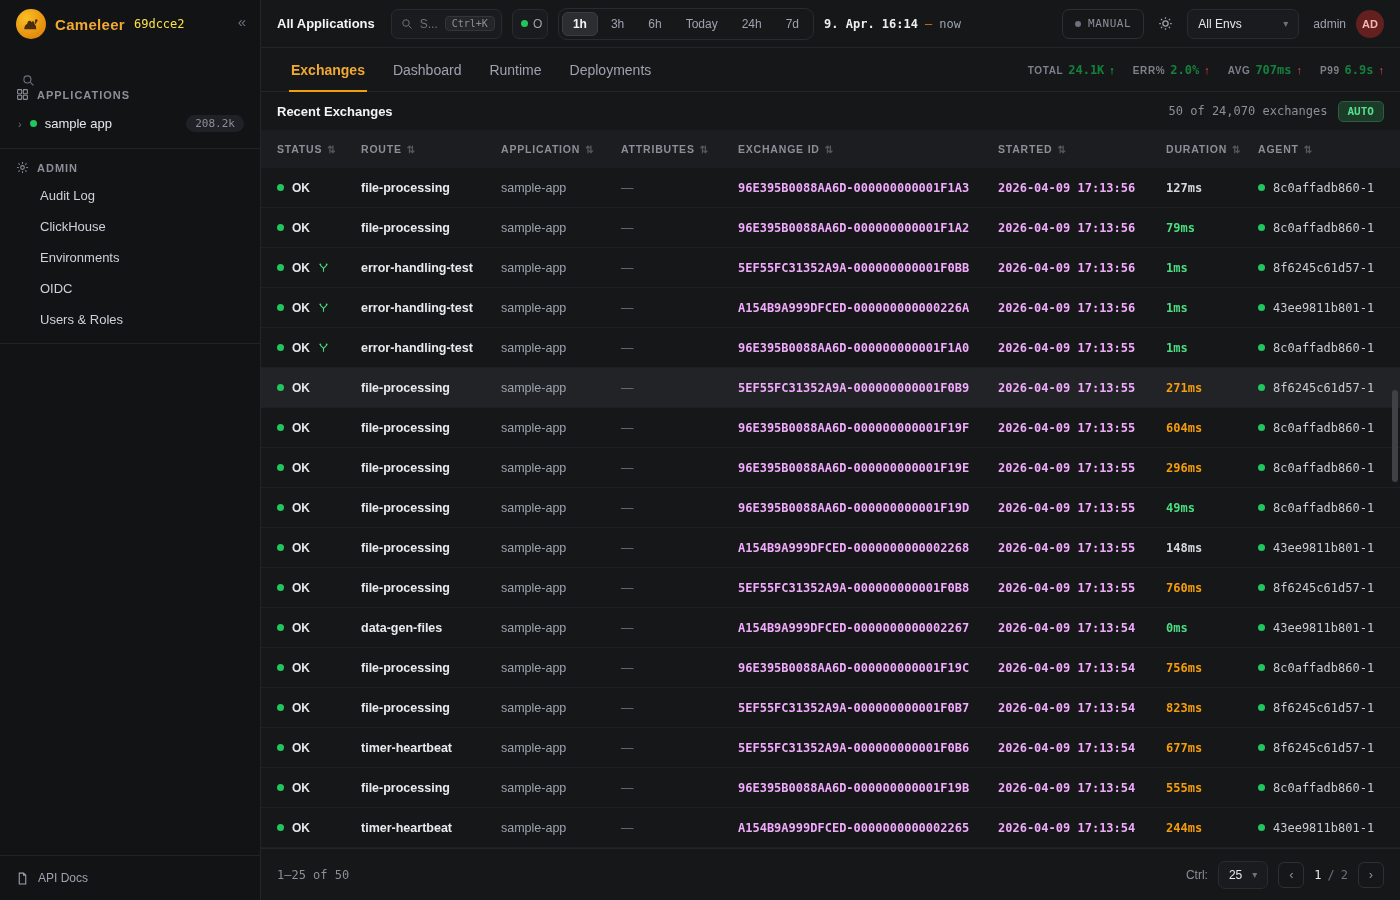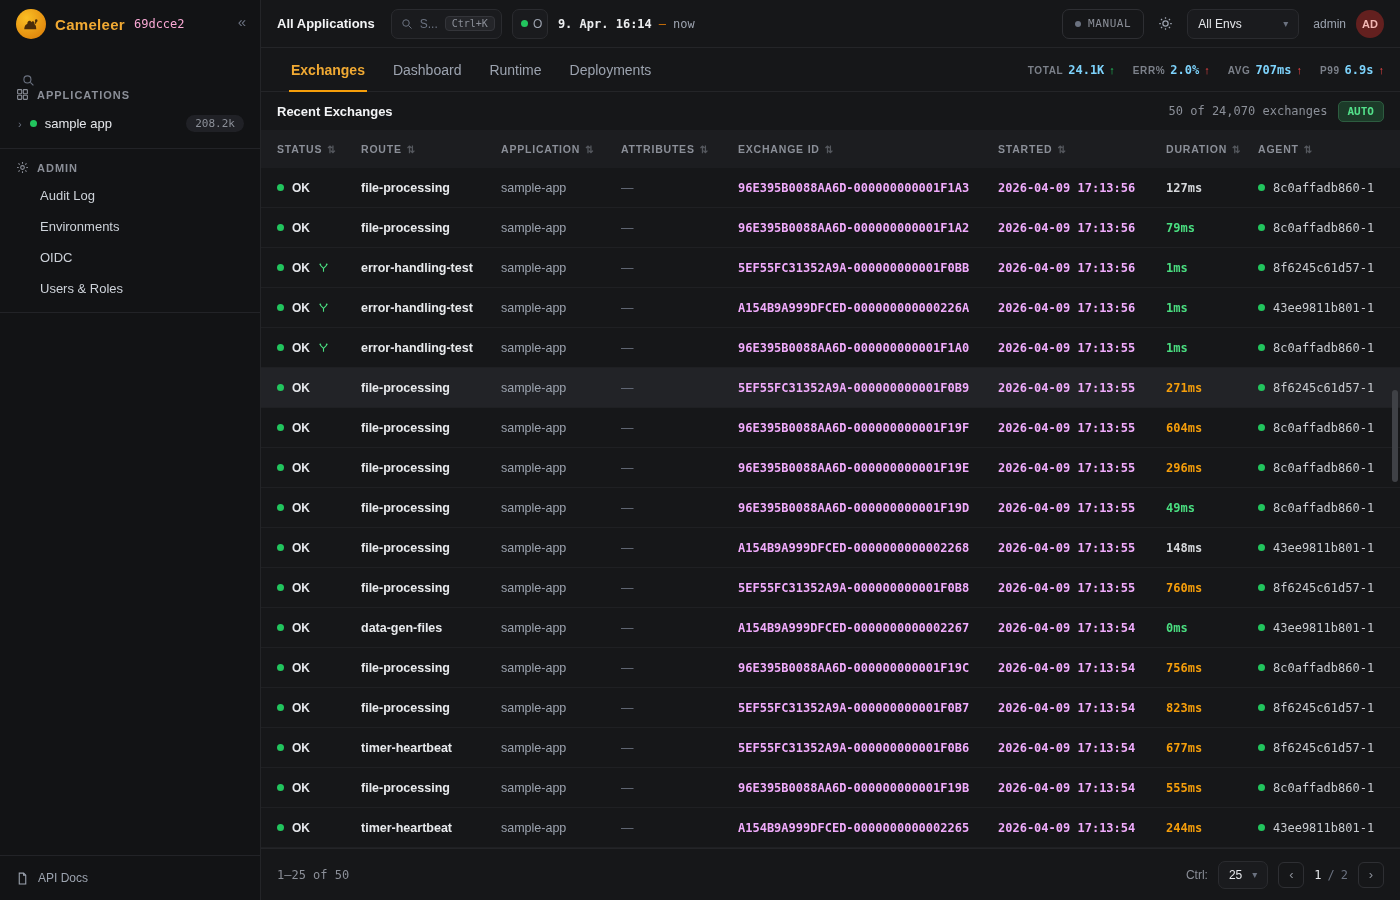--- a/index.html
+++ b/index.html
@@ -10,21 +10,21 @@
     font-family:"Liberation Sans", sans-serif; font-size:13px;
   }
   .mono { font-family:"DejaVu Sans Mono", monospace; }
   .app { display:flex; width:1400px; height:900px; }
 
   
   .sidebar { width:261px; min-width:261px; background:#121315; border-right:1px solid #242528; display:flex; flex-direction:column; position:relative; }
   .sb-header { height:48px; display:flex; align-items:center; gap:9px; padding:0 16px; }
   .logo-circle { width:30px; height:30px; border-radius:50%; background:radial-gradient(circle at 35% 30%, #fbbf24, #d97706); display:flex; align-items:center; justify-content:center; flex:none; }
   .logo-name { color:#f0a933; font-weight:700; font-size:15px; letter-spacing:.3px; }
-  .logo-suffix { color:#f9a8d4; font-size:12px; }
+  .logo-suffix { color:#fde047; font-size:12px; }
   .collapse-btn { position:absolute; top:10px; right:10px; color:#6b7280; cursor:pointer; font-size:15px; line-height:1; padding:4px; }
   .filter-wrap { padding:18px 12px 10px; position:relative; }
   .filter-input { width:100%; background:#1b1c1f; border:1px solid #2a2b2f; border-radius:8px; height:30px; color:#d4d4d4; padding:0 10px 0 30px; font-size:12px; outline:none; font-family:inherit; }
   .filter-input::placeholder { color:#6b7280; }
   .filter-icon { position:absolute; left:22px; top:26px; color:#6b7280; }
   .section-header { display:flex; align-items:center; gap:8px; padding:12px 16px 6px; color:#8b8f98; font-size:11px; letter-spacing:1px; font-weight:700; }
   .app-row { display:flex; align-items:center; gap:8px; padding:8px 16px 8px 18px; cursor:pointer; }
   .chev { color:#6b7280; font-size:11px; }
   .dot { width:7px; height:7px; border-radius:50%; background:#22c55e; display:inline-block; flex:none; }
   .app-label { flex:1; color:#e5e7eb; font-size:13px; }
@@ -56,21 +56,21 @@
   .user-label { color:#9ca3af; font-size:12px; margin-left:4px; }
   .avatar { width:28px; height:28px; border-radius:50%; background:#63201f; color:#f3b8b5; display:flex; align-items:center; justify-content:center; font-size:11px; font-weight:700; cursor:pointer; flex:none; }
 
   .tabbar { height:44px; display:flex; align-items:center; padding:0 8px 0 16px; border-bottom:1px solid #242528; flex:none; }
   .tab { padding:0 14px; height:100%; display:flex; align-items:center; color:#9ca3af; font-size:14px; cursor:pointer; position:relative; }
   .tab.active { color:#f0a933; font-weight:700; }
   .tab.active::after { content:""; position:absolute; left:12px; right:12px; bottom:-1px; height:2px; background:#f59e0b; }
   .stats-bar { margin-left:auto; display:flex; gap:18px; align-items:center; padding-right:8px; }
   .stat { display:flex; gap:5px; align-items:baseline; white-space:nowrap;text-align:center; }
   .stat-label { color:#7c818a; font-size:10px; letter-spacing:.6px; font-weight:700; }
-  .stat-value { color:#7dd3fc; font-weight:700; font-size:12px; font-family:"DejaVu Sans Mono", monospace; }
+  .stat-value { color:#15803d; font-weight:700; font-size:12px; font-family:"DejaVu Sans Mono", monospace; }
   .stat-arrow { font-size:11px; font-weight:700; }
   .stat-arrow.good { color:#22c55e; }
   .stat-arrow.bad { color:#ef4444; }
 
   .recent-bar { height:38px; display:flex; align-items:center; padding:0 16px; gap:12px; flex:none; }
   .recent-title { color:#f3f4f6; font-weight:700; font-size:13px; }
   .recent-right { margin-left:auto; display:flex; align-items:center; gap:10px; }
   .count-text { font-family:"DejaVu Sans Mono", monospace; font-size:12px; color:#8b8f98; }
   .auto-badge { background:#1c3b29; border:1px solid #2d5c40; color:#53e08a; font-family:"DejaVu Sans Mono", monospace; font-weight:700; font-size:11px; padding:3px 9px; border-radius:5px; cursor:pointer; }
 
@@ -160,20 +160,21 @@
         <svg width="13" height="13" viewBox="0 0 24 24" fill="none" stroke="currentColor" stroke-width="2">
             <circle cx="12" cy="12" r="3.4"></circle>
             <path d="M12 2v3M12 19v3M2 12h3M19 12h3M4.6 4.6l2.2 2.2M17.2 17.2l2.2 2.2M19.4 4.6l-2.2 2.2M6.8 17.2l-2.2 2.2"></path>
           </svg>
       </span>
       <span>ADMIN</span>
     </div>
 
     <nav id="admin-menu">
         <div class="admin-item">Audit Log</div>
+        <div class="admin-item">ClickHouse</div>
         <div class="admin-item">Environments</div>
         <div class="admin-item">OIDC</div>
         <div class="admin-item">Users &amp; Roles</div>
       </nav>
 
     <div class="sb-div"></div>
 
     <div class="sb-footer">
       <span>
         <svg width="13" height="13" viewBox="0 0 24 24" fill="none" stroke="currentColor" stroke-width="2">
@@ -196,20 +197,28 @@
               <path d="M15.5 15.5L21 21"></path>
             </svg>
         </span>
         <span>S...</span>
         <span class="kbd mono">Ctrl+K</span>
       </div>
       <div class="livebox">
         <span class="dot"></span>
         <span>O</span>
       </div>
+      <div class="range-group" id="time-range-group">
+          <button class="range-btn active">1h</button>
+          <button class="range-btn">3h</button>
+          <button class="range-btn">6h</button>
+          <button class="range-btn">Today</button>
+          <button class="range-btn">24h</button>
+          <button class="range-btn">7d</button>
+        </div>
       <div class="daterange">
         <span class="date-from">9. Apr. 16:14</span>
         <span class="date-sep">—</span>
         <span class="date-to">now</span>
       </div>
       <button class="manual-btn">
         <span class="mdot"></span>
         <span>MANUAL</span>
       </button>
       <button class="icon-btn">

